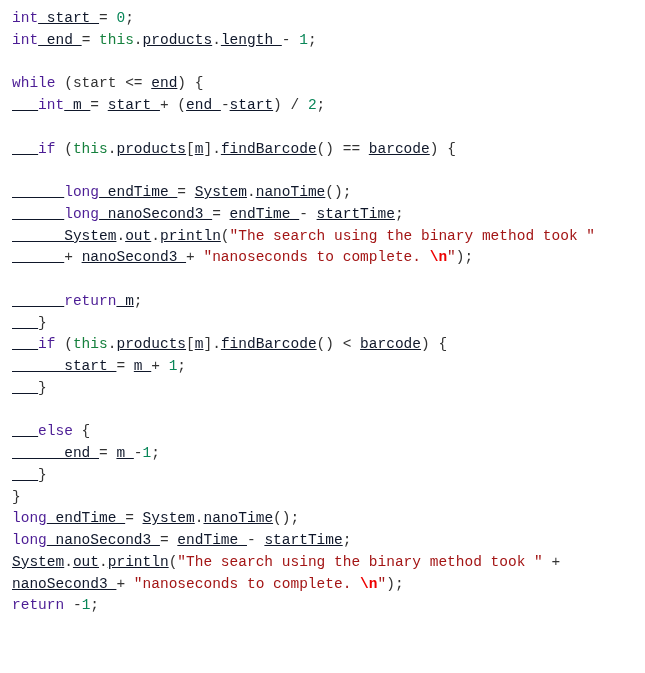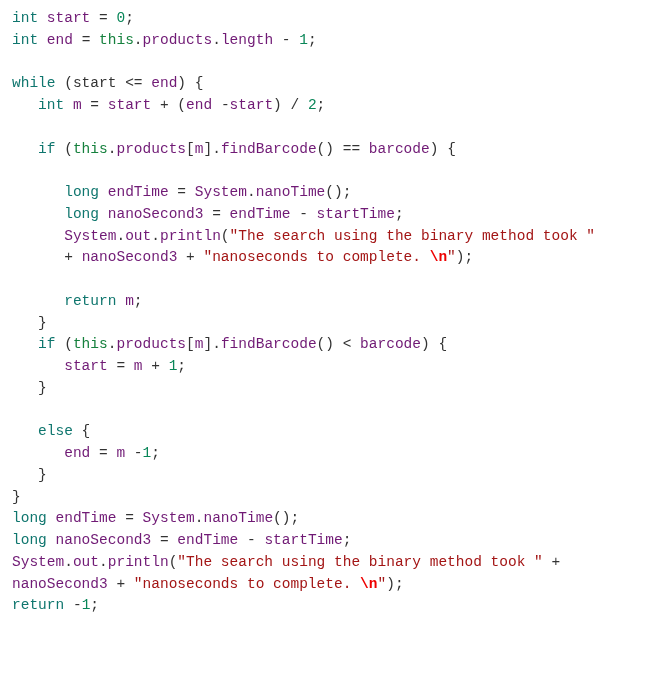--- a/index.html
+++ b/index.html
@@ -7,24 +7,24 @@
       padding: 8px 12px;
       font-family: Consolas, "Courier New", monospace;
       font-size: 14.5px;
       line-height: 1.5;
       background: #ffffff;
       color: #333333;
       white-space: pre;
       width: 645px;
       box-sizing: border-box;
     }
-    .kw { color: #0f766e; }
+    .kw { color: #4c1d95; }
     .num { color: #098658; }
     .str { color: #a31515; }
     .esc { color: #ee0000; font-weight: bold; }
-    .id { color: #701a75; }
+    .id { color: #0f172a; text-decoration: underline; }
     .thisk { color: #15803d; }
     .op { color: #333333; }
   </style>
 </head>
 <body><div id="code"><div><span class="kw">int</span><span class="id"> start </span><span class="op">= </span><span class="num">0</span><span class="op">;</span></div><div><span class="kw">int</span><span class="id"> end </span><span class="op">= </span><span class="thisk">this</span><span class="op">.</span><span class="id">products</span><span class="op">.</span><span class="id">length </span><span class="op">- </span><span class="num">1</span><span class="op">;</span></div><div>&nbsp;</div><div><span class="kw">while</span><span class="op"> (start </span><span class="op">&lt;= </span><span class="id">end</span><span class="op">) {</span></div><div><span class="id">   </span><span class="kw">int</span><span class="id"> m </span><span class="op">= </span><span class="id">start </span><span class="op">+ </span><span class="op">(</span><span class="id">end </span><span class="op">-</span><span class="id">start</span><span class="op">) </span><span class="op">/ </span><span class="num">2</span><span class="op">;</span></div><div>&nbsp;</div><div><span class="id">   </span><span class="kw">if</span><span class="op"> (</span><span class="thisk">this</span><span class="op">.</span><span class="id">products</span><span class="op">[</span><span class="id">m</span><span class="op">].</span><span class="id">findBarcode</span><span class="op">() </span><span class="op">== </span><span class="id">barcode</span><span class="op">) {</span></div><div>&nbsp;</div><div><span class="id">      </span><span class="kw">long</span><span class="id"> endTime </span><span class="op">= </span><span class="id">System</span><span class="op">.</span><span class="id">nanoTime</span><span class="op">();</span></div><div><span class="id">      </span><span class="kw">long</span><span class="id"> nanoSecond3 </span><span class="op">= </span><span class="id">endTime </span><span class="op">- </span><span class="id">startTime</span><span class="op">;</span></div><div><span class="id">      System</span><span class="op">.</span><span class="id">out</span><span class="op">.</span><span class="id">println</span><span class="op">(</span><span class="str">"The search using the binary method took "</span></div><div><span class="id">      </span><span class="op">+ </span><span class="id">nanoSecond3 </span><span class="op">+ </span><span class="str">"nanoseconds to complete. </span><span class="esc">\n</span><span class="str">"</span><span class="op">);</span></div><div>&nbsp;</div><div><span class="id">      </span><span class="kw">return</span><span class="id"> m</span><span class="op">;</span></div><div><span class="id">   </span><span class="op">}</span></div><div><span class="id">   </span><span class="kw">if</span><span class="op"> (</span><span class="thisk">this</span><span class="op">.</span><span class="id">products</span><span class="op">[</span><span class="id">m</span><span class="op">].</span><span class="id">findBarcode</span><span class="op">() </span><span class="op">&lt; </span><span class="id">barcode</span><span class="op">) {</span></div><div><span class="id">      start </span><span class="op">= </span><span class="id">m </span><span class="op">+ </span><span class="num">1</span><span class="op">;</span></div><div><span class="id">   </span><span class="op">}</span></div><div>&nbsp;</div><div><span class="id">   </span><span class="kw">else</span><span class="op"> {</span></div><div><span class="id">      end </span><span class="op">= </span><span class="id">m </span><span class="op">-</span><span class="num">1</span><span class="op">;</span></div><div><span class="id">   </span><span class="op">}</span></div><div><span class="op">}</span></div><div><span class="kw">long</span><span class="id"> endTime </span><span class="op">= </span><span class="id">System</span><span class="op">.</span><span class="id">nanoTime</span><span class="op">();</span></div><div><span class="kw">long</span><span class="id"> nanoSecond3 </span><span class="op">= </span><span class="id">endTime </span><span class="op">- </span><span class="id">startTime</span><span class="op">;</span></div><div><span class="id">System</span><span class="op">.</span><span class="id">out</span><span class="op">.</span><span class="id">println</span><span class="op">(</span><span class="str">"The search using the binary method took "</span><span class="op"> +</span></div><div><span class="id">nanoSecond3 </span><span class="op">+ </span><span class="str">"nanoseconds to complete. </span><span class="esc">\n</span><span class="str">"</span><span class="op">);</span></div><div><span class="kw">return</span><span class="op"> -</span><span class="num">1</span><span class="op">;</span></div></div>
 
 
 
 </body></html>

